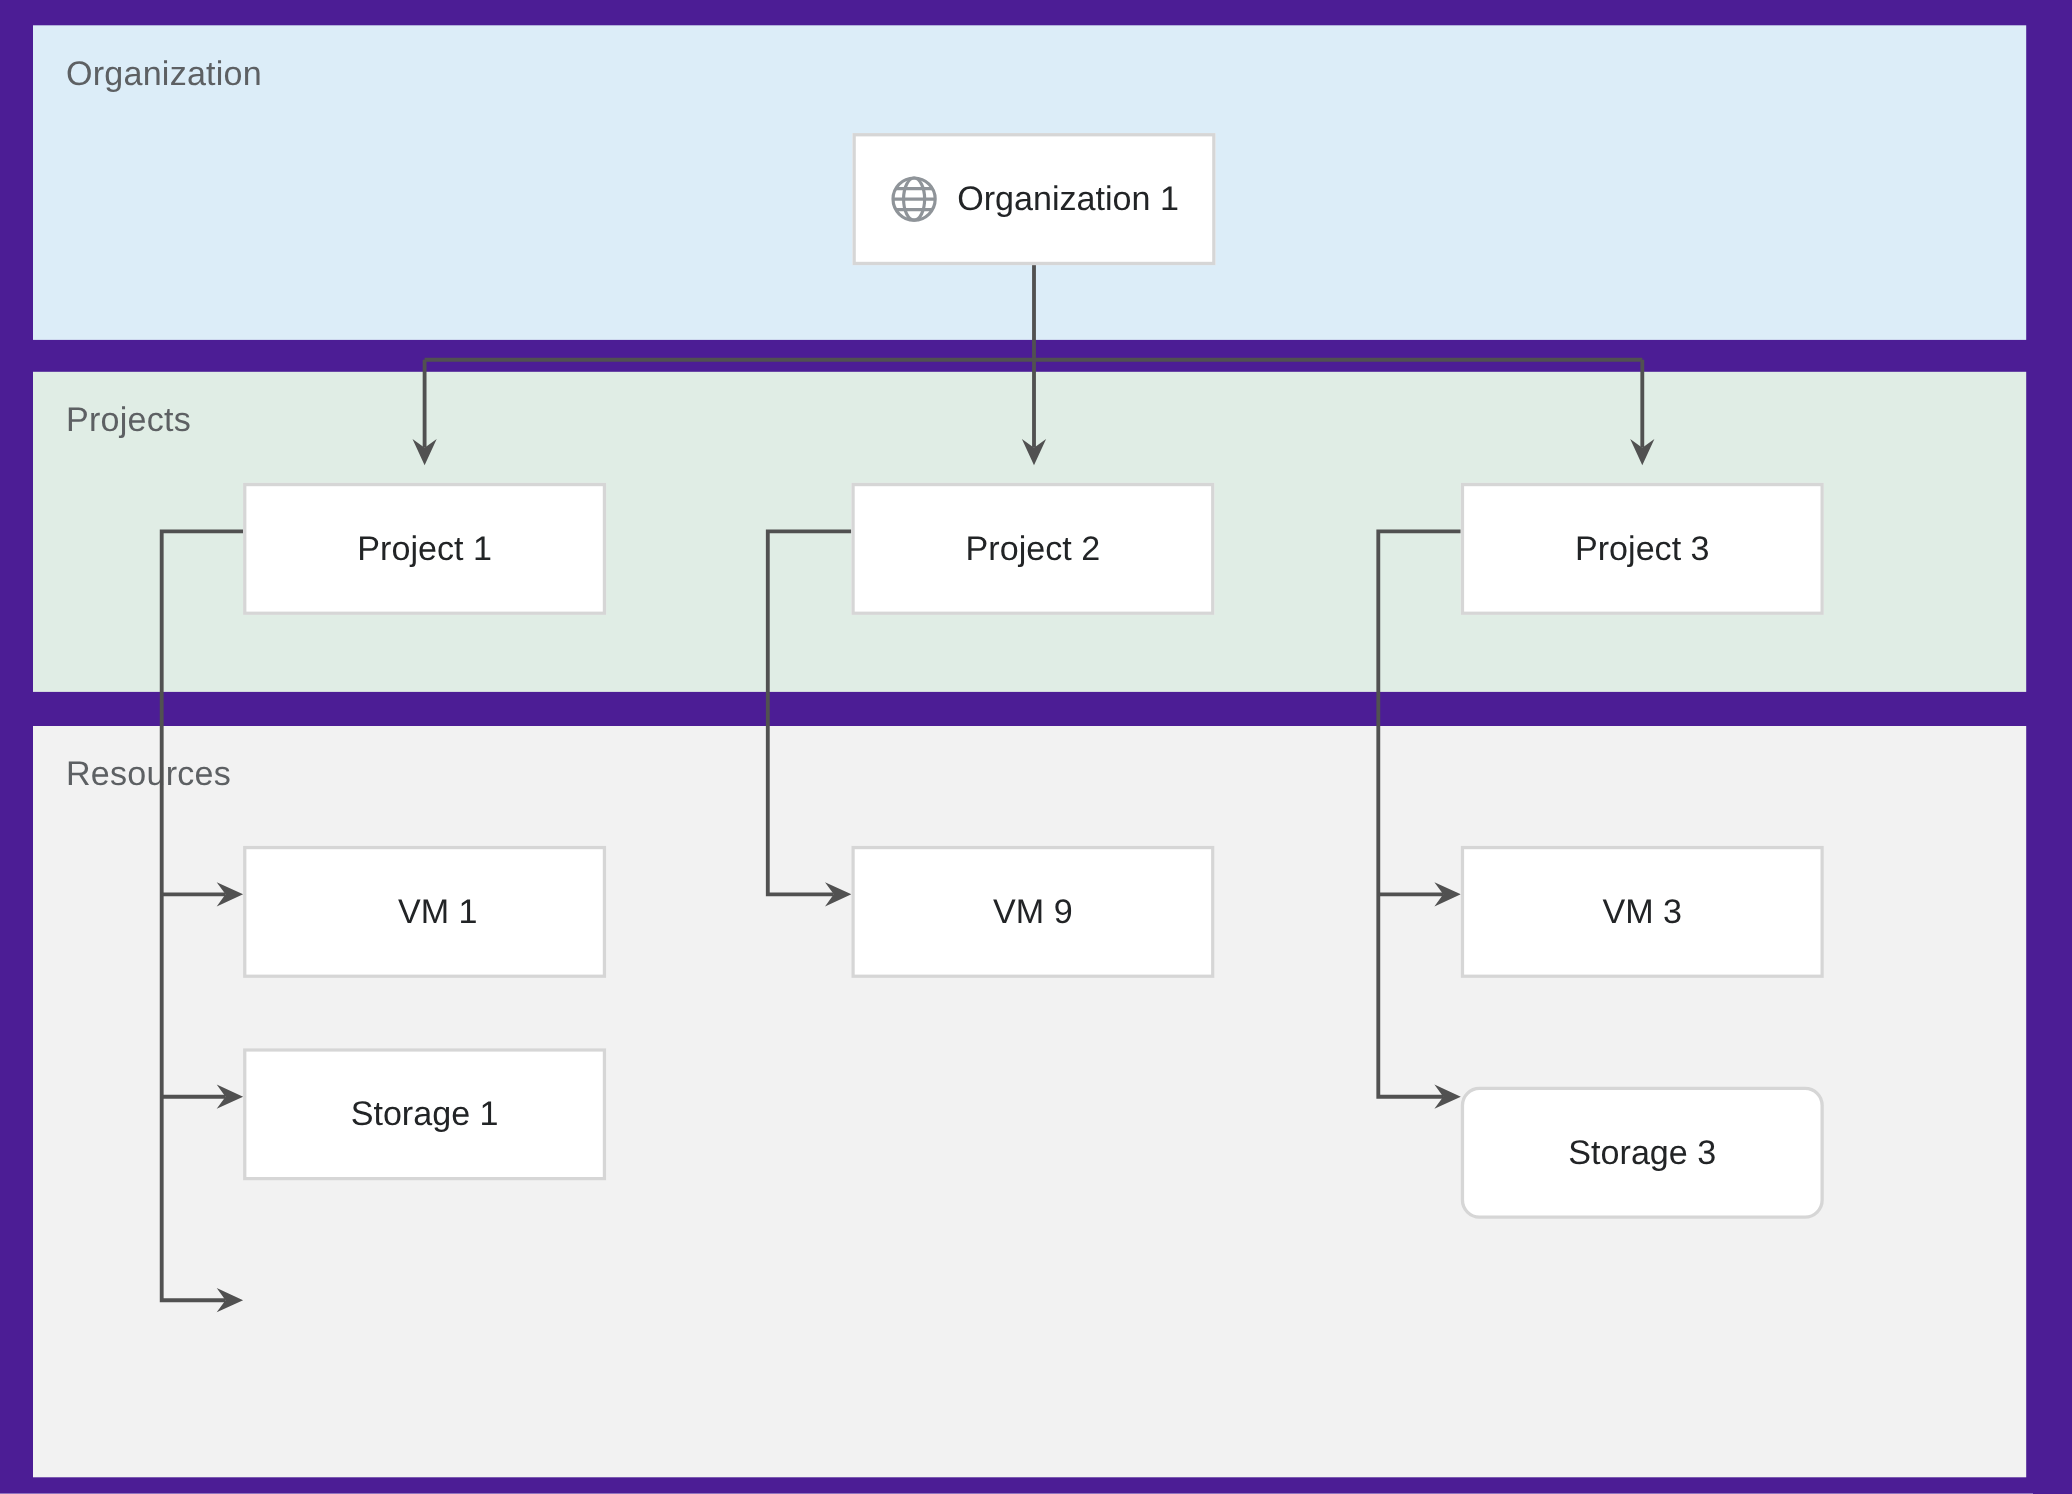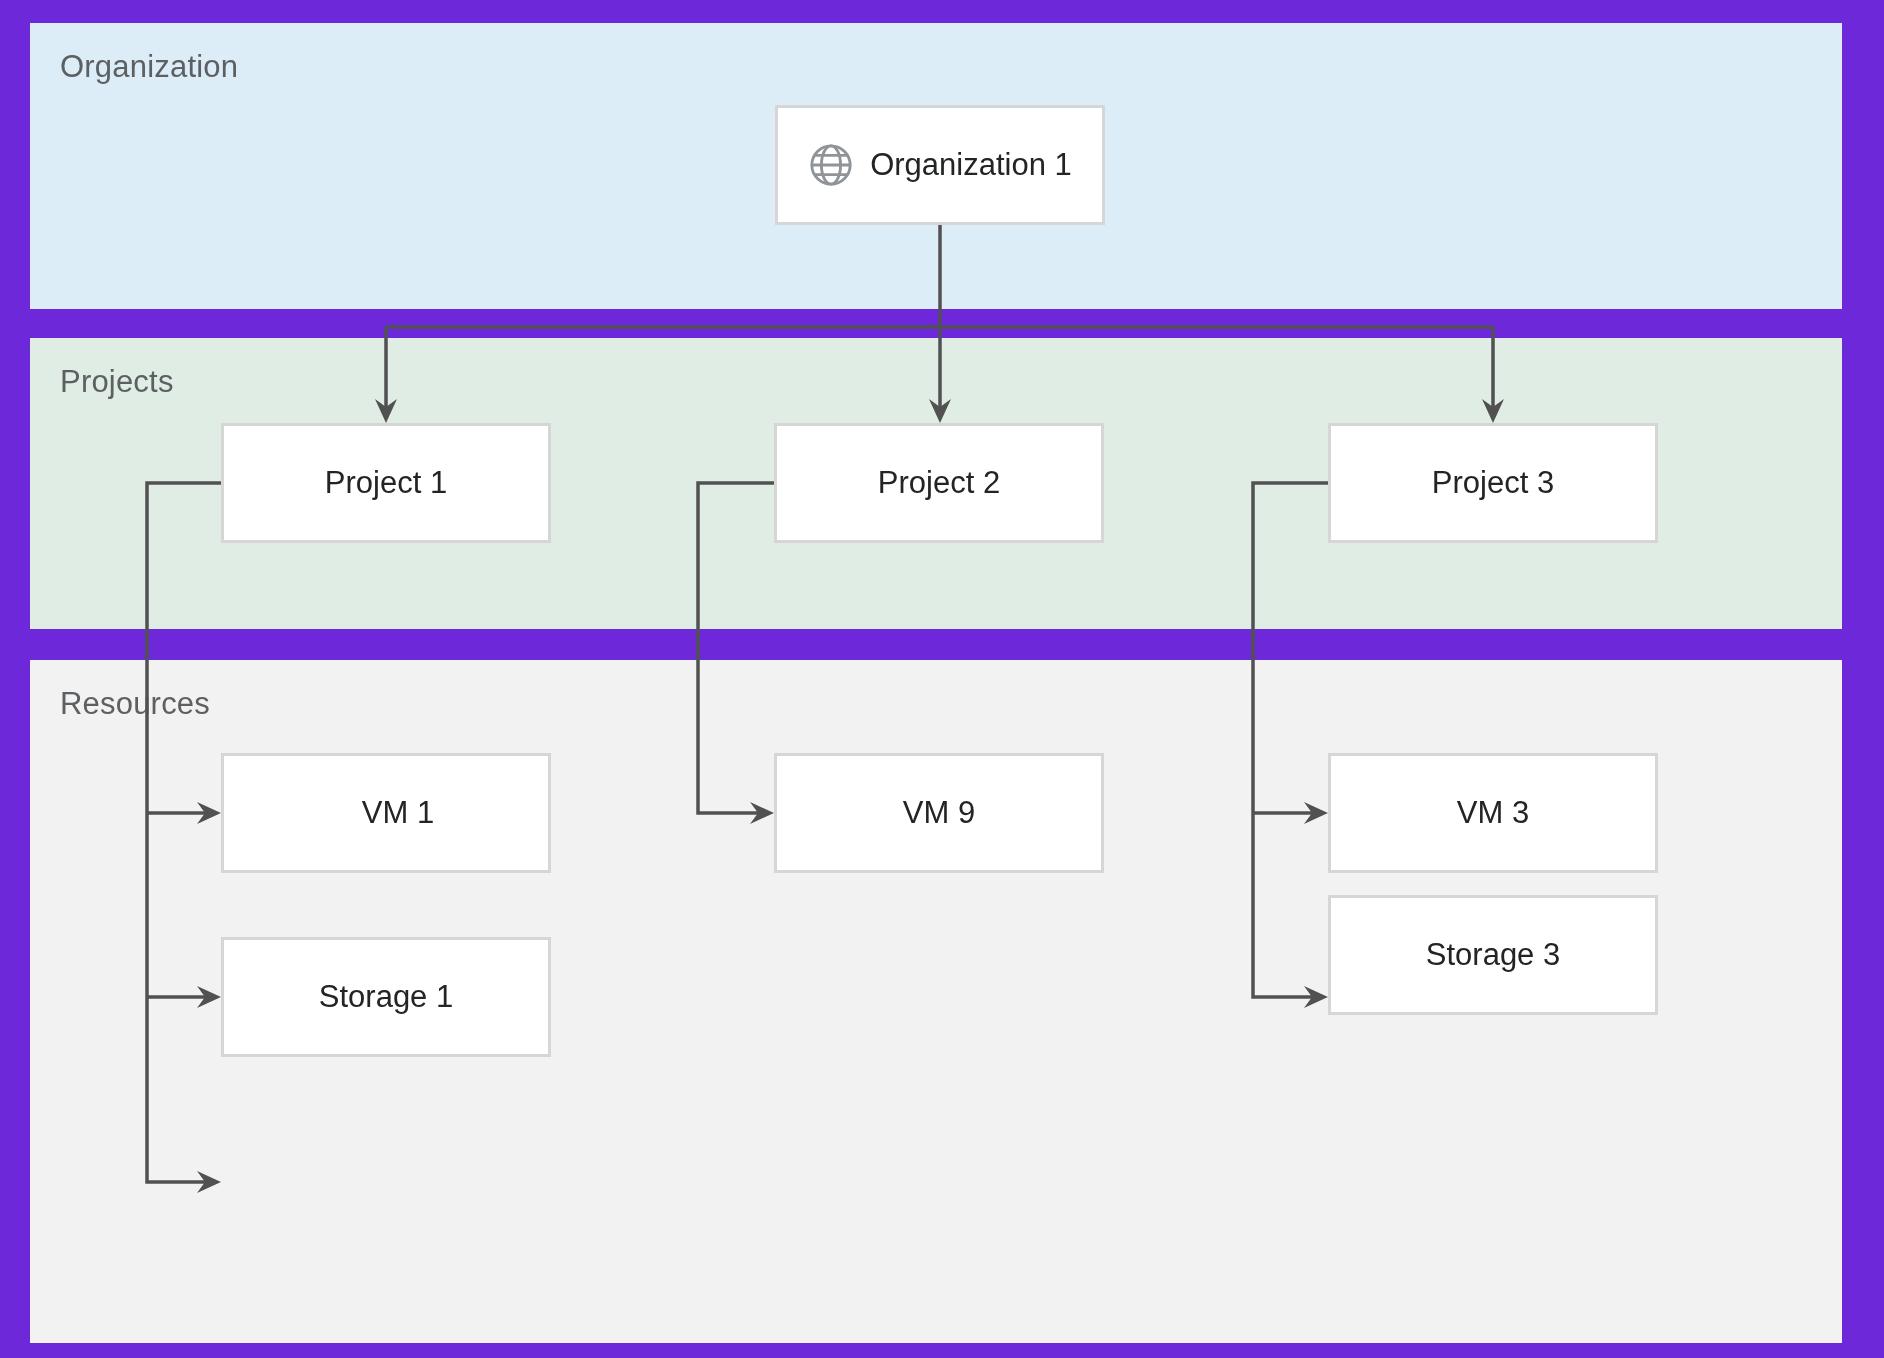--- a/index.html
+++ b/index.html
@@ -1,19 +1,19 @@
 <!DOCTYPE html>
 <html><head>
 <meta charset="utf-8">
 <style>
   html,body{margin:0;padding:0;background:#ffffff;}
   #canvas{
     position:relative;
     width:1884px;height:1358px;
-    background:#6d28d9;
+    background:#4c1d95;
     font-family:"Liberation Sans", sans-serif;
     overflow:hidden;
     text-decoration:underline;
   }
   .band{
     position:absolute;
     left:30px;
     width:1812px;
     box-sizing:border-box;
     padding:26px 0 0 30px;
@@ -37,31 +37,32 @@
   .node{
     position:absolute;
     width:330px;height:120px;
     background:#ffffff;
     border:3px solid #d6d6d6;
     box-sizing:border-box;
     display:flex;align-items:center;justify-content:center;
     gap:16px;
     font-size:31px;
     color:#222426;
+    margin-top:16px;
   }
   #node-organization1{left:775px;top:105px;}
   #node-project1{left:221px;top:423px;}
   #node-project2{left:774px;top:423px;}
   #node-project3{left:1328px;top:423px;}
   #node-vm1{left:221px;top:753px;padding-left:24px;}
   #node-storage1{left:221px;top:937px;}
   #node-backup1{left:221px;top:1122px;}
   #node-vm2{left:774px;top:753px;}
   #node-vm3{left:1328px;top:753px;}
-  #node-storage3{left:1328px;top:895px;}
+  #node-storage3{left:1328px;top:972px;border-radius:17px;}
 
   .globe{flex:0 0 auto;display:block;}
 </style>
 </head>
 <body>
 
 <div id="canvas">
 
   <div class="band" id="band-organization">
     <div class="band-label">Organization</div>

